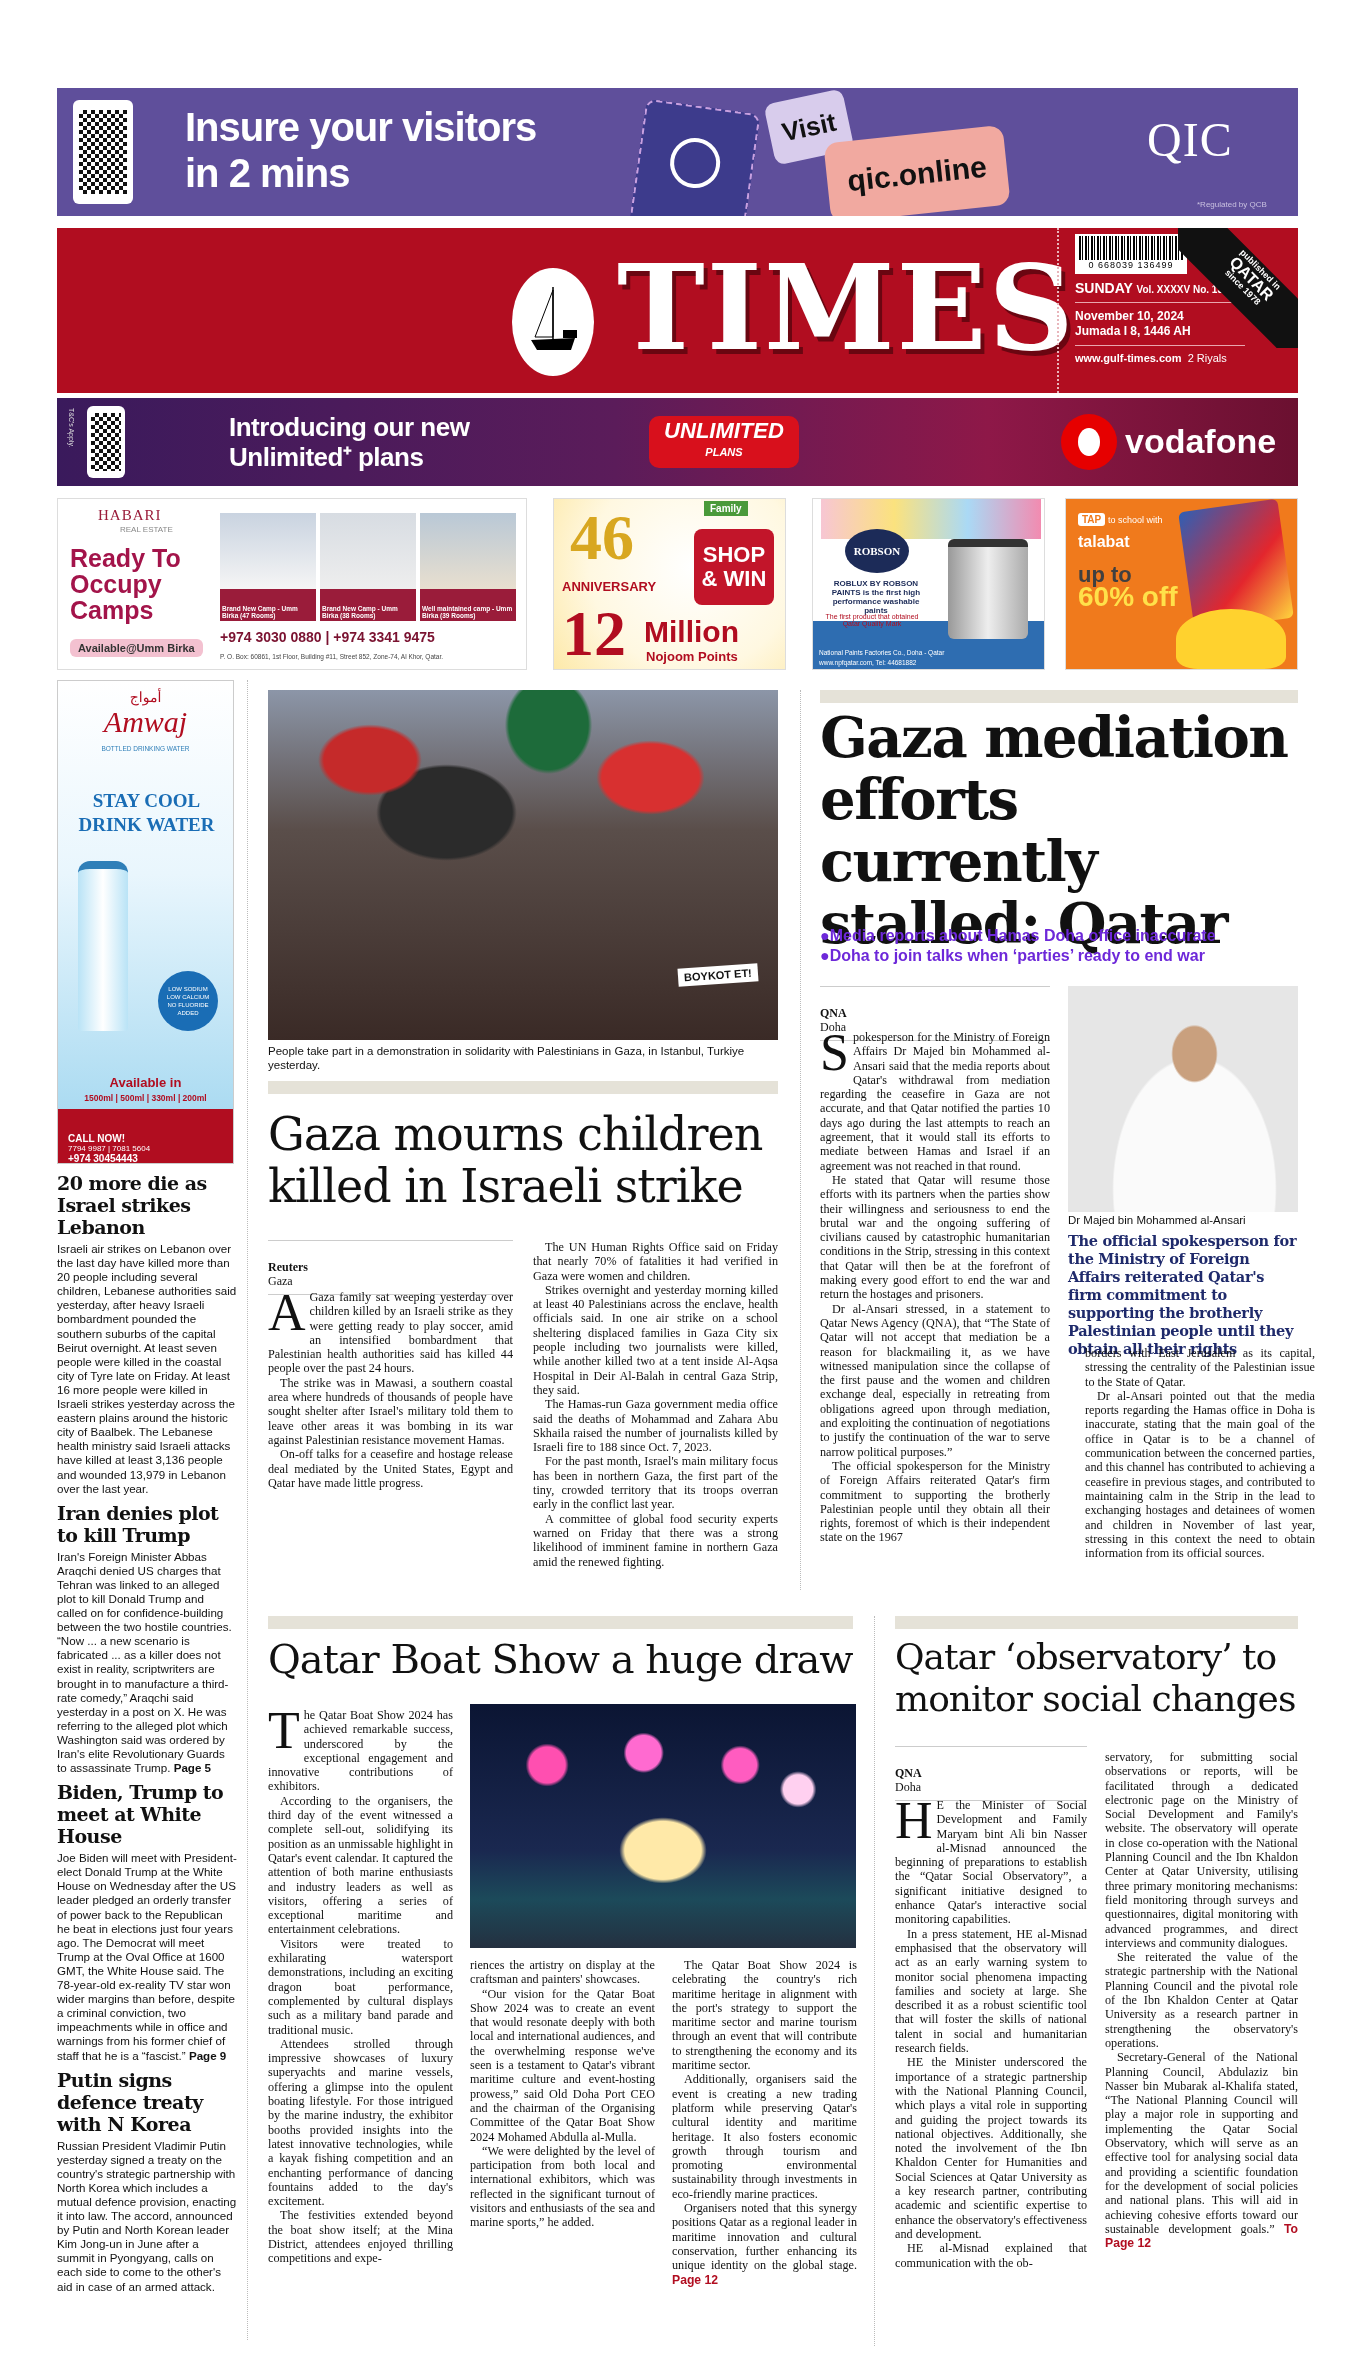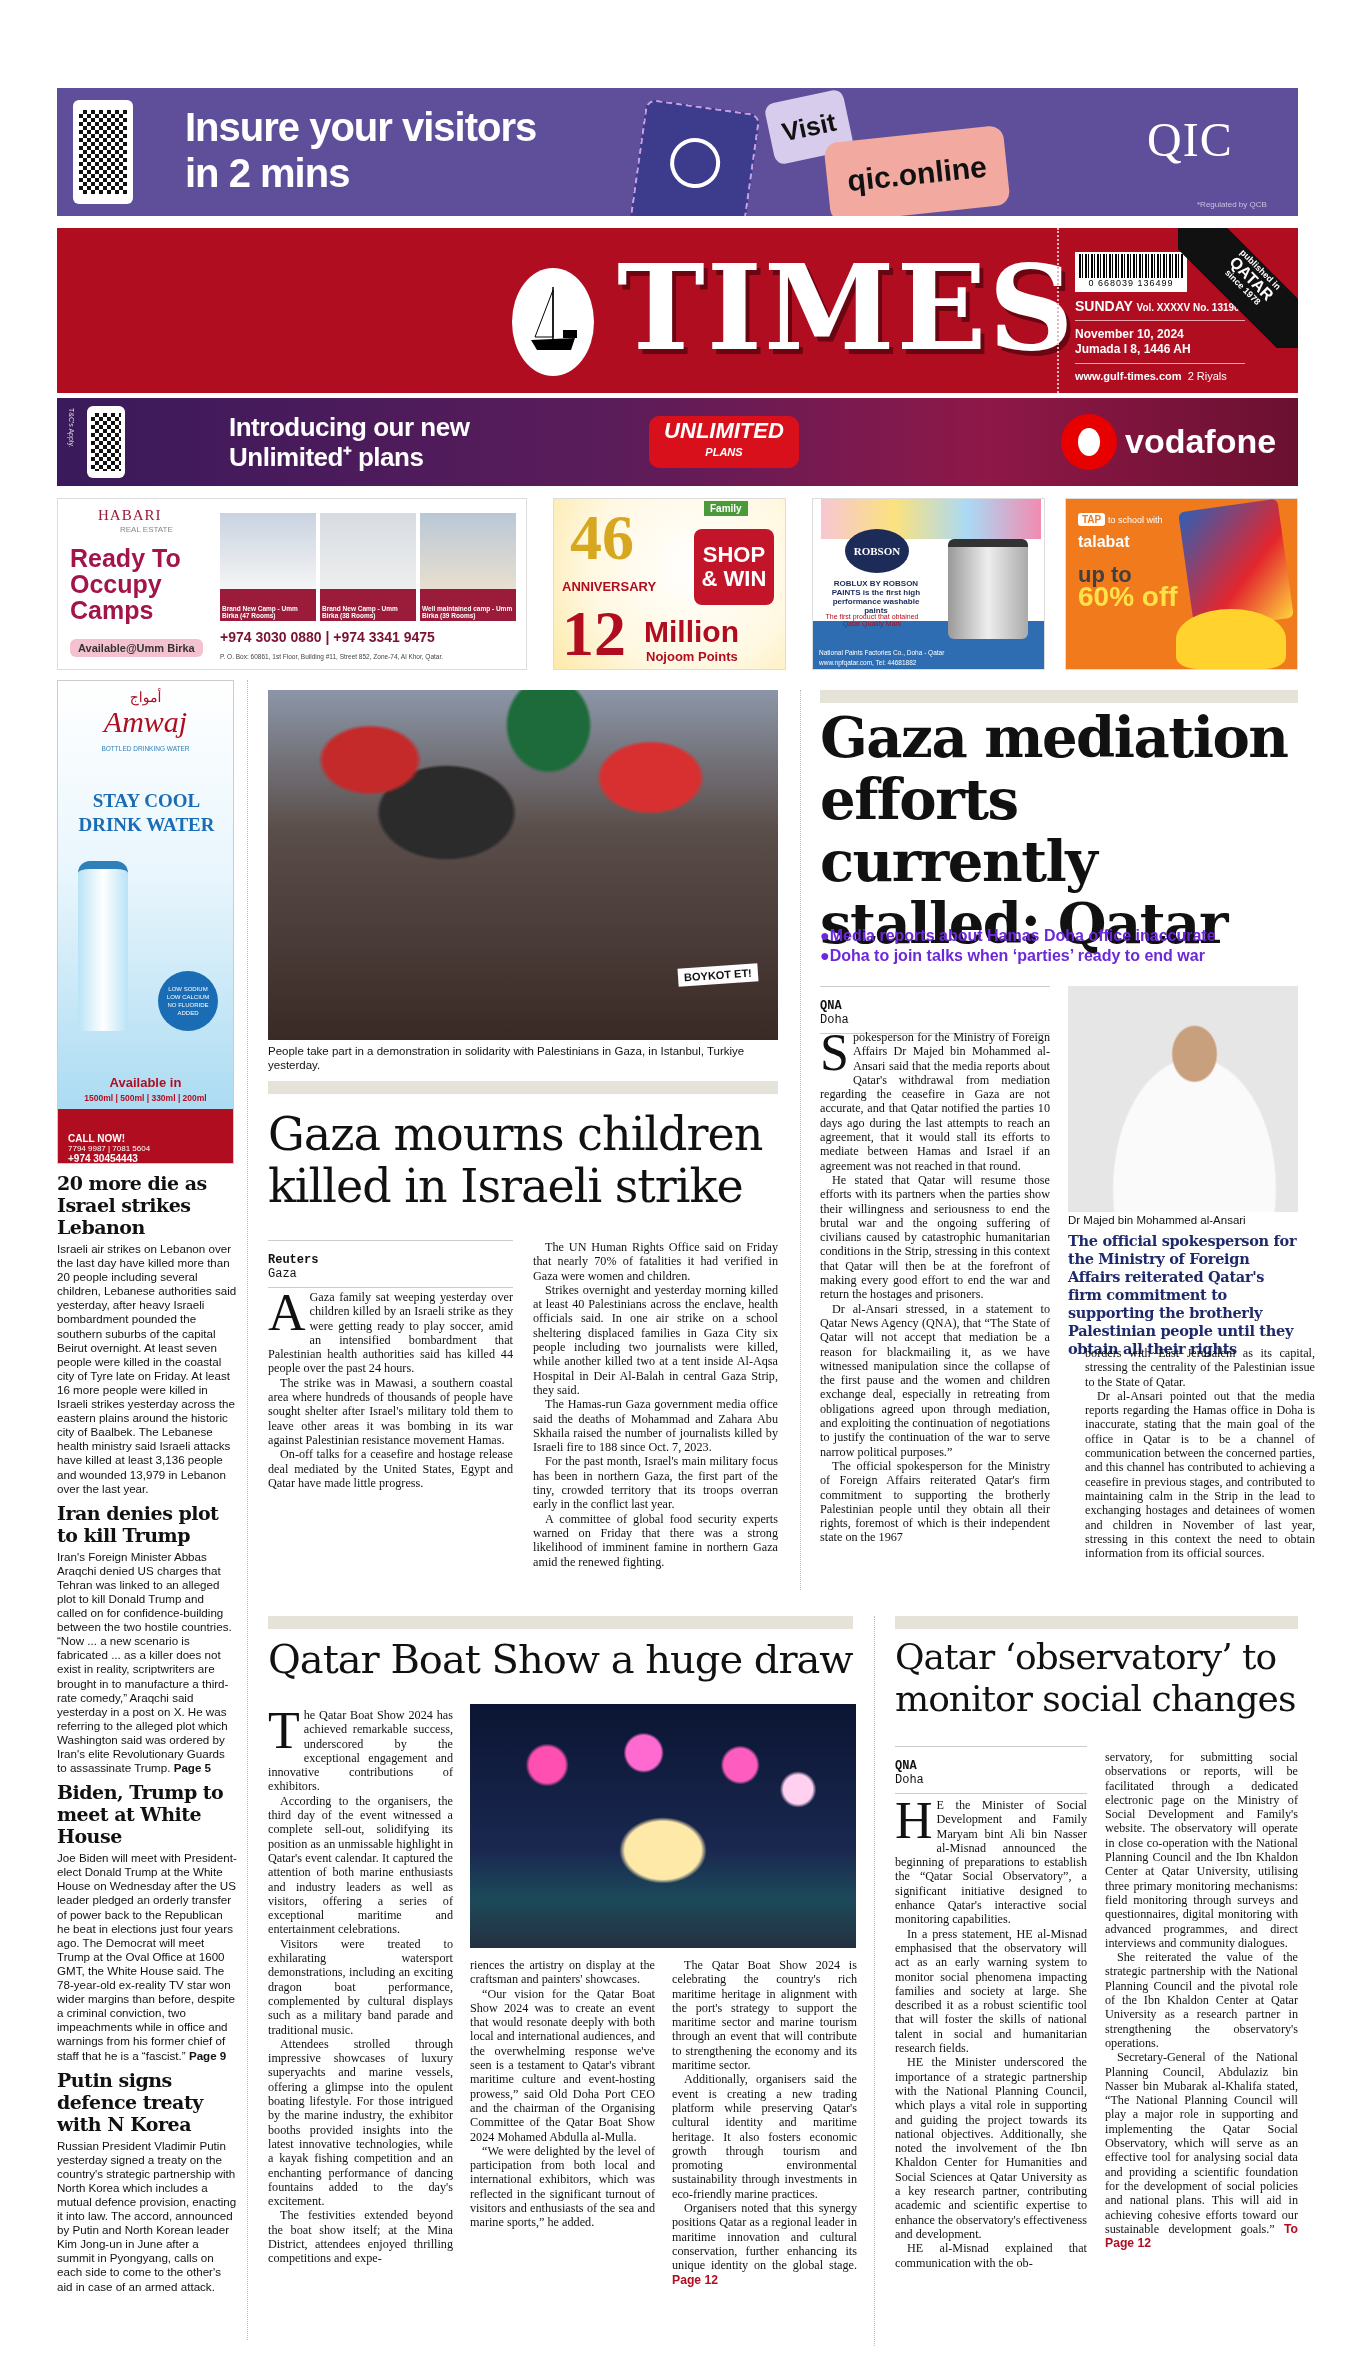--- a/index.html
+++ b/index.html
@@ -12,39 +12,39 @@
 .qr{background:#fff;border-radius:6px;display:flex;align-items:center;justify-content:center}
 .qrpat{width:80%;height:80%;background-image:
  linear-gradient(45deg,#111 25%,transparent 25%,transparent 75%,#111 75%),
  linear-gradient(45deg,#111 25%,#fff 25%,#fff 75%,#111 75%);
  background-size:8px 8px;background-position:0 0,4px 4px}
 
 #masthead{left:57px;top:228px;width:1241px;height:165px;background:#b10d20}
 .mast-title{position:absolute;left:20px;top:10px;font-family:"DejaVu Serif",serif;font-weight:bold;font-size:118px;color:#fff;letter-spacing:2px;text-shadow:4px 5px 0 #6a0611;line-height:140px}
 .mast-logo{position:absolute;left:455px;top:40px;width:82px;height:108px;border-radius:50%;background:#fff;display:flex;align-items:center;justify-content:center}
 .mast-info{position:absolute;left:1000px;top:0;width:240px;height:165px;border-left:2px dotted #e8b5bb;padding-left:16px;color:#fff}
-.barcode{width:112px;height:40px;background:#fff;margin-top:24px;position:relative;padding:2px 4px}
+.barcode{width:112px;height:40px;background:#fff;margin-top:6px;position:relative;padding:2px 4px}
 .barcode .bars{height:24px;background:repeating-linear-gradient(90deg,#000 0 2px,#fff 2px 3px,#000 3px 4px,#fff 4px 6px)}
 .barcode .num{font-family:"Liberation Sans",sans-serif;font-size:9px;color:#000;text-align:center;letter-spacing:1px}
 .mi-row{border-bottom:1px solid #e9a6ae;padding:6px 0;width:170px}
 .ribbon{position:absolute;right:-40px;top:18px;width:170px;height:46px;background:#111;transform:rotate(45deg);color:#fff;text-align:center;font-family:"Liberation Sans",sans-serif;font-weight:bold;line-height:1}
 
 #ad-voda{left:57px;top:398px;width:1241px;height:88px;background:linear-gradient(90deg,#3a1a5c 0%,#5b1c5a 45%,#8e1848 75%,#6b1030 100%);overflow:hidden}
 
 .smallad{position:absolute;top:498px;height:172px;overflow:hidden}
 
 .rule-beige{background:#e5e2d8}
 .hl-serif{font-family:"DejaVu Serif",serif}
 .body-text{font-family:"Liberation Serif",serif;font-size:12.2px;line-height:14.3px;text-align:justify;hyphens:auto}
 .body-text p{text-indent:12px}
 .body-text p.first{text-indent:0}
 .dropcap{float:left;font-size:52px;line-height:42px;margin:2px 4px 0 0;font-family:"Liberation Serif",serif}
 .brief-h{font-family:"DejaVu Serif",serif;font-weight:bold;font-size:19px;line-height:22px;letter-spacing:-.5px;margin-top:6px}
 .brief-p{font-family:"Liberation Sans",sans-serif;font-size:11.6px;line-height:14.1px;margin-top:4px}
-.byline{border-top:1px solid #ccc;border-bottom:1px solid #ccc;padding:12px 0 6px;font-family:Liberation Mono, monospace;font-size:12px;line-height:14px}
+.byline{border-top:1px solid #ccc;border-bottom:1px solid #ccc;padding:19px 0 6px;font-family:Liberation Serif, serif;font-size:12px;line-height:14px}
 .byline b{display:block}
 .red{color:#b10d20}
 .pageref{font-family:"Liberation Sans",sans-serif;font-weight:bold}
 </style>
 </head>
 <body>
 
 <div id="ad-qic" class="abs">
   <div class="abs qr" style="left:16px;top:12px;width:60px;height:104px">
       <div class="qrpat"></div>

